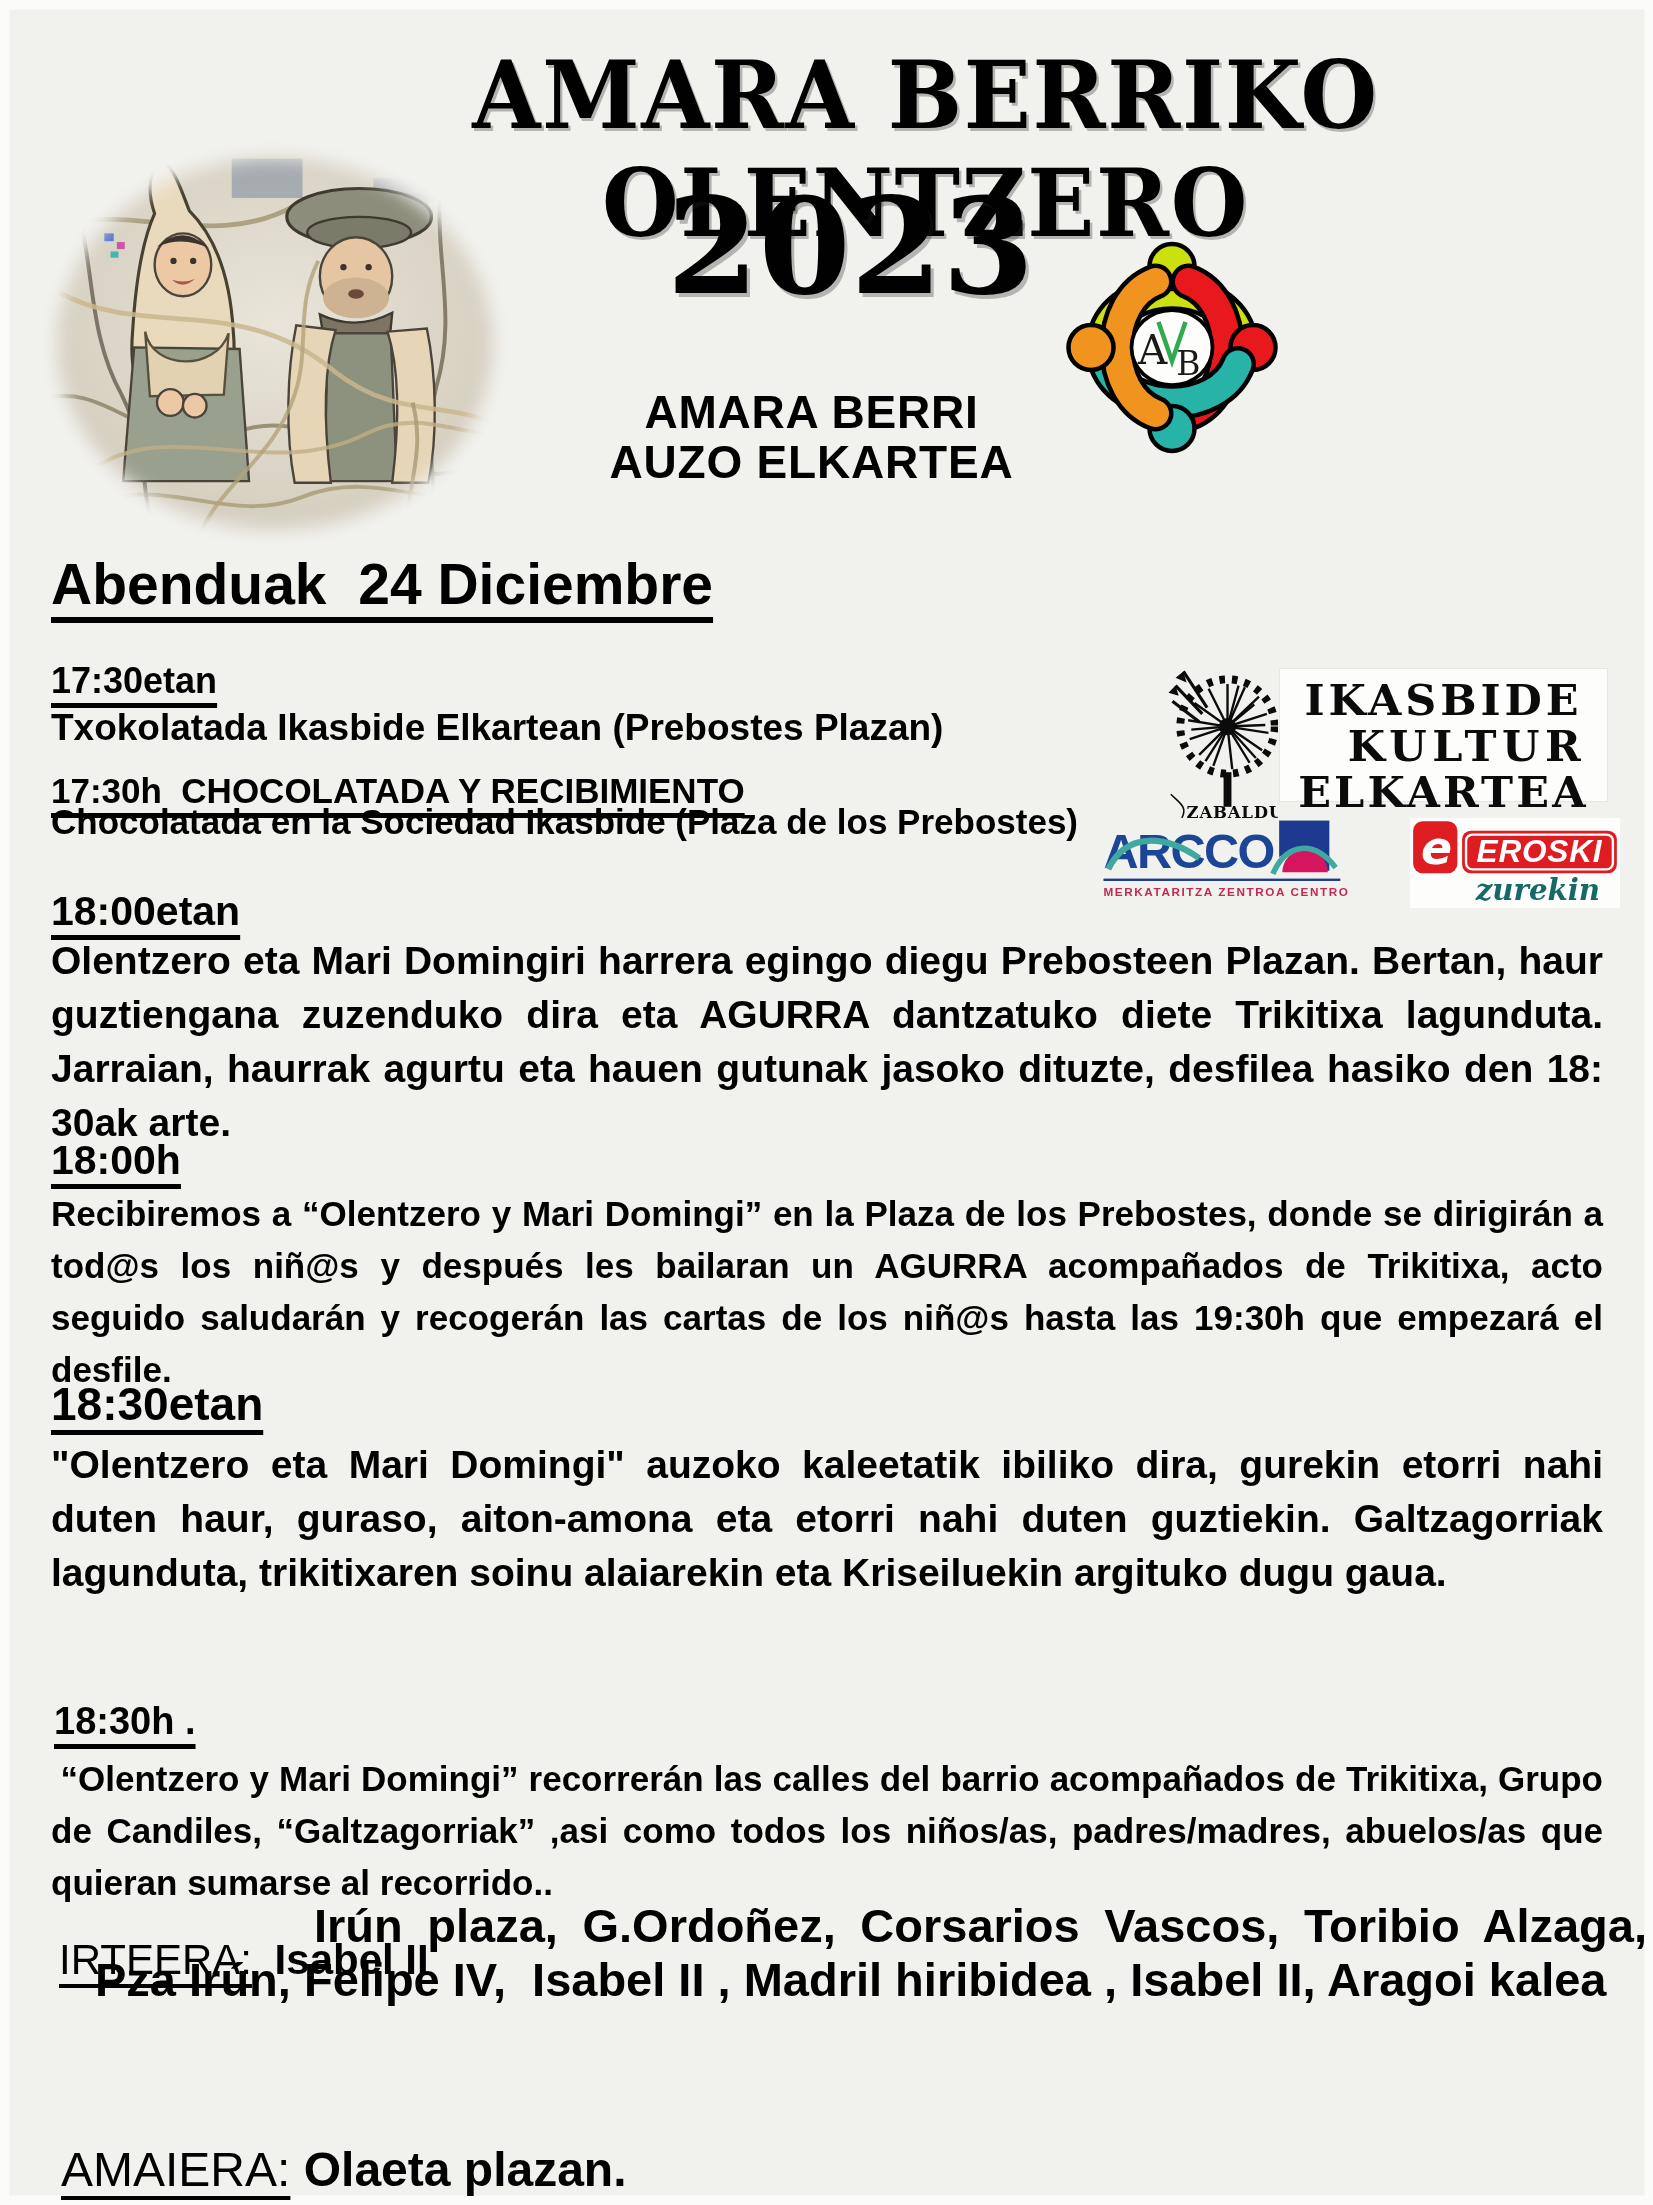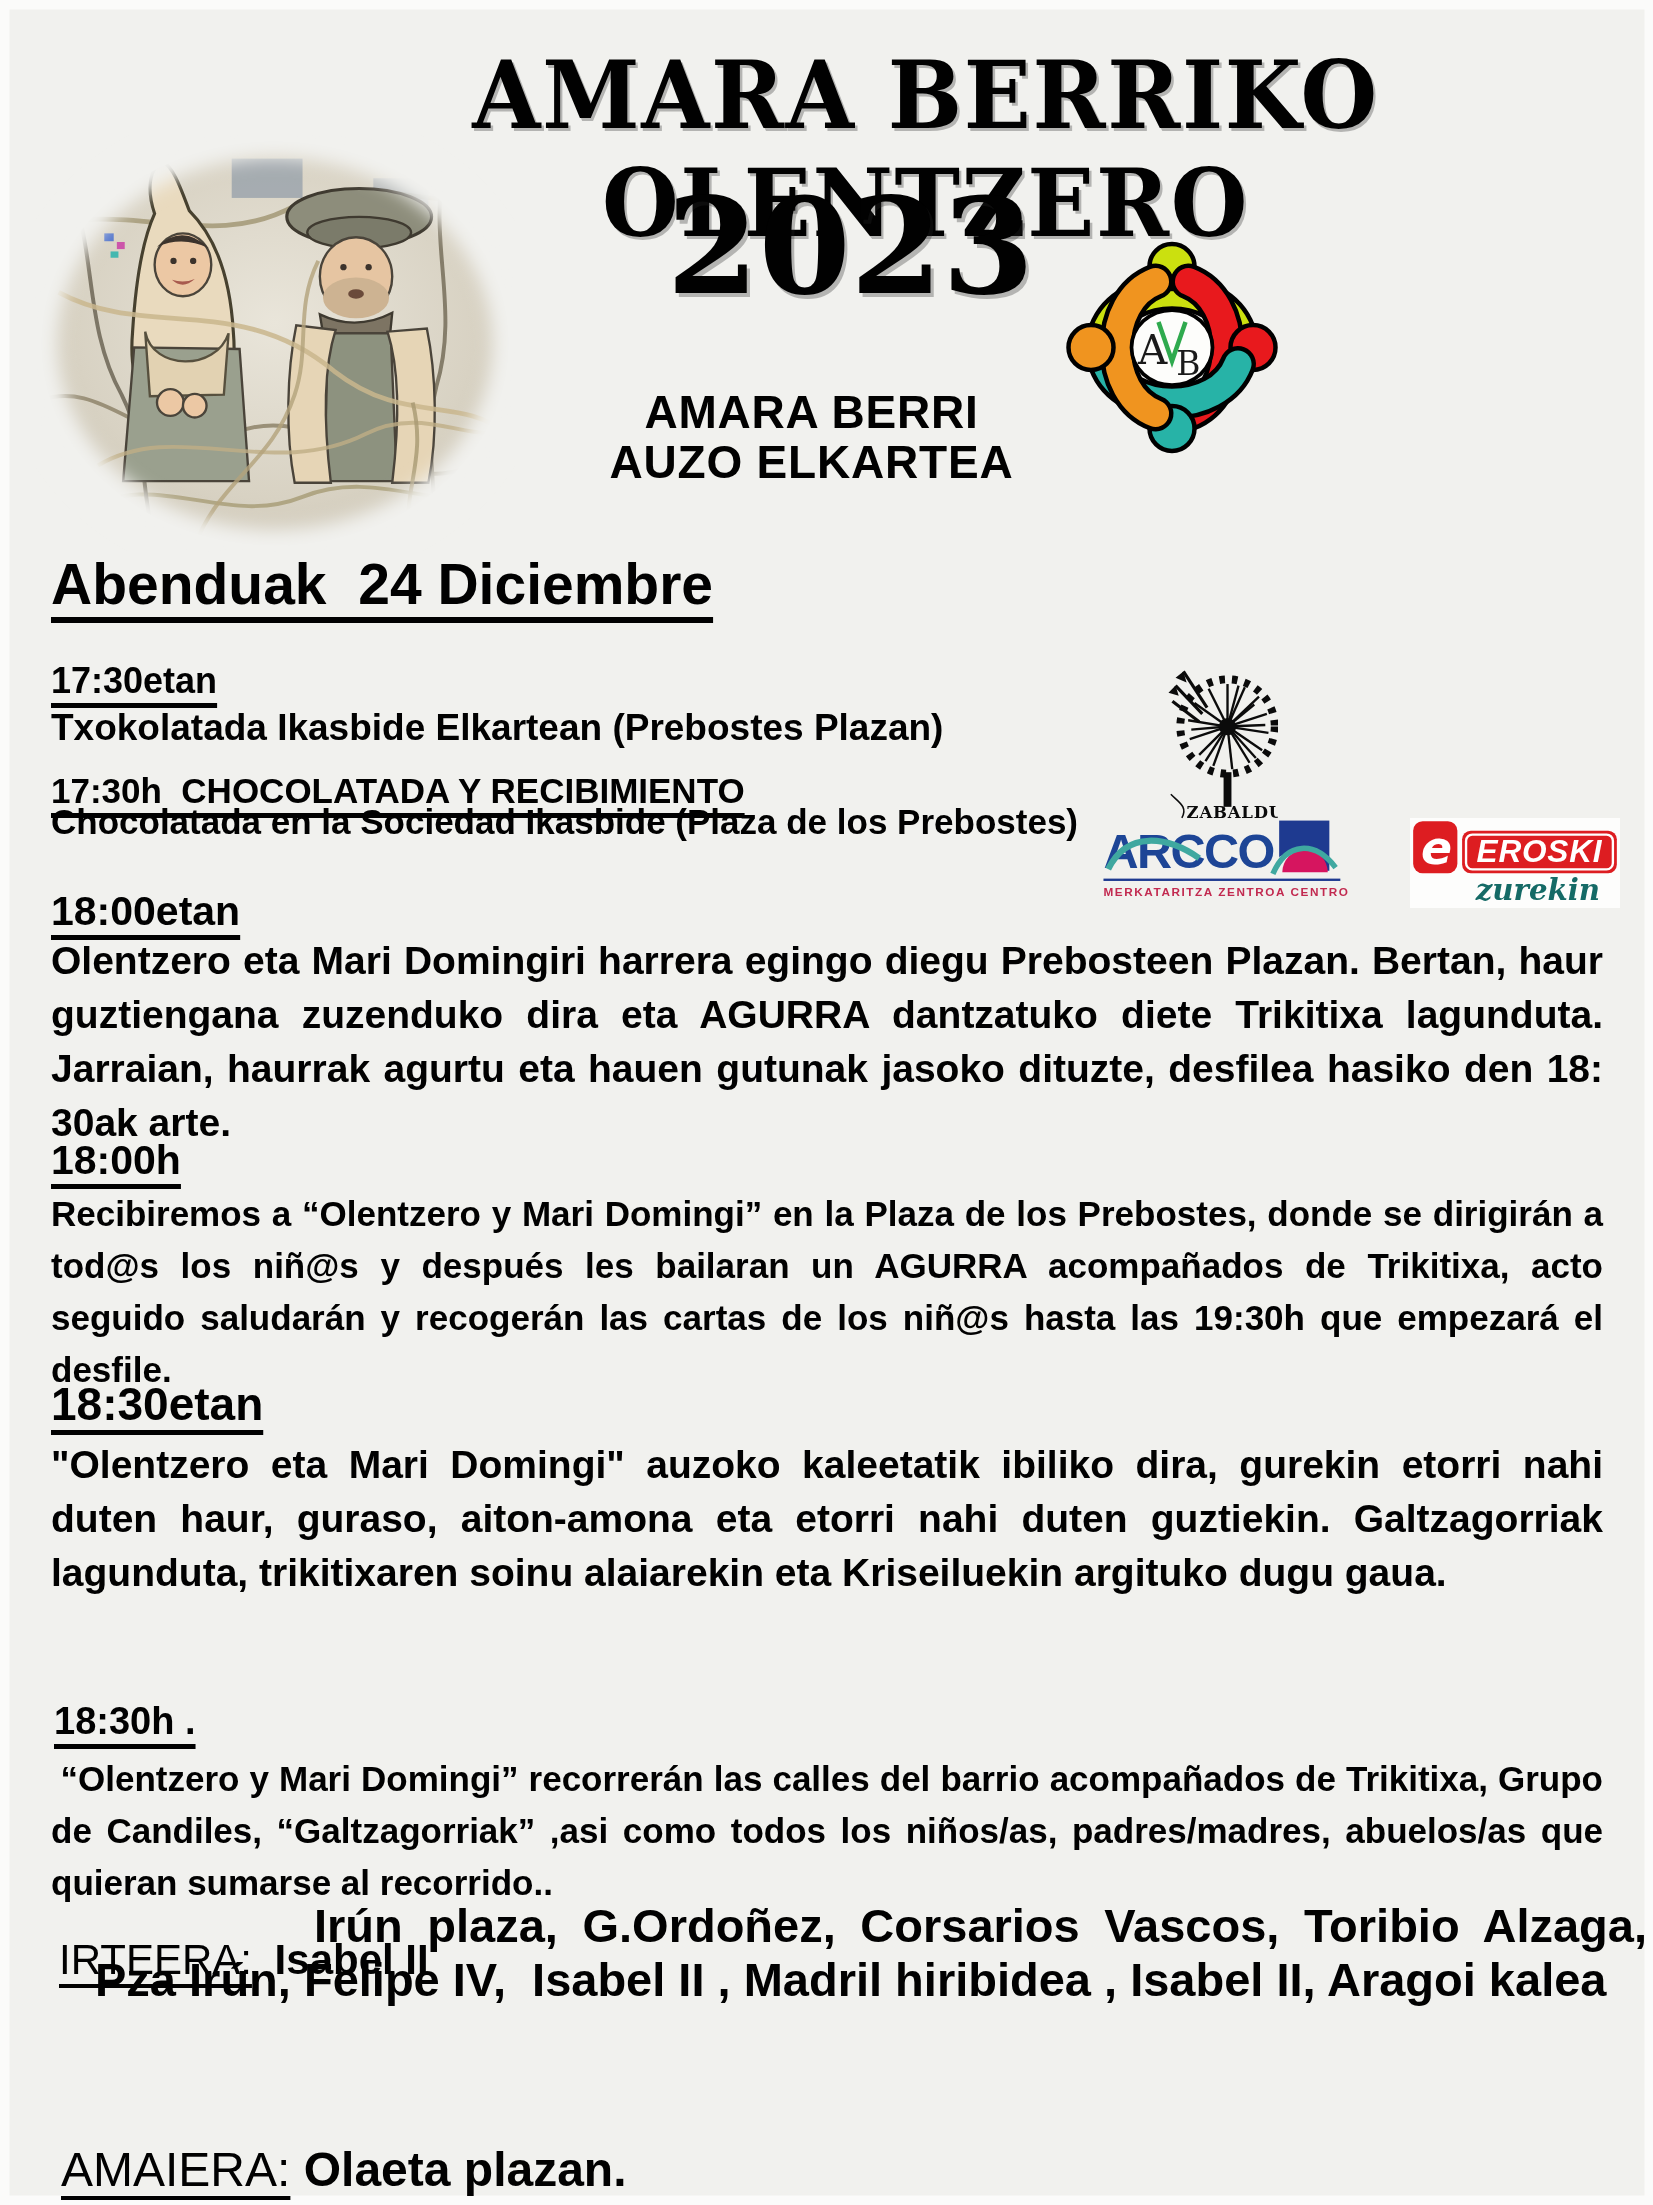--- a/index.html
+++ b/index.html
@@ -211,20 +211,25 @@
         </g>
         <path d="M22,12 l-10,8 l14,6 Z M12,30 l-9,9 l13,4 Z" fill="#0b0b0b" stroke="none"></path>
         <circle cx="78" cy="82" r="11" fill="#0b0b0b" stroke="none"></circle>
         <rect x="73" y="140" width="10" height="44" fill="#0b0b0b" stroke="none"></rect>
         <path d="M6,168 C16,178 28,184 20,198" stroke-width="2"></path>
       </g>
       <text x="26" y="198" font-family="DejaVu Serif,serif" font-weight="bold" font-size="21" fill="#0b0b0b" letter-spacing="1">ZABALDU</text>
     </svg>
   </div>
 
+  <div class="abs ik-box">
+    <div class="ik-l1">IKASBIDE</div>
+    <div class="ik-l2">KULTUR</div>
+    <div class="ik-l3">ELKARTEA</div>
+  </div>
 
   <div class="abs arcco">
     <svg width="248" height="80" viewBox="0 0 315 102">
       <text x="0" y="62" font-family="Liberation Sans,sans-serif" font-weight="bold" font-size="62" fill="#1d4596" letter-spacing="-2">ARCCO</text>
       <path d="M6,64 C30,14 82,22 122,50" stroke="#3fa8a0" stroke-width="8" fill="none"></path>
       <rect x="224" y="2" width="64" height="64" fill="#1e3a90"></rect>
       <circle cx="238" cy="68" r="24" fill="#f1f1ee"></circle>
       <path d="M228,68 a 29 29 0 0 1 58 0 Z" fill="#d6155f"></path>
       <path d="M216,70 C234,28 270,28 296,62" stroke="#3fa8a0" stroke-width="7" fill="none"></path>
       <rect x="0" y="76" width="302" height="3" fill="#1e3a90"></rect>

